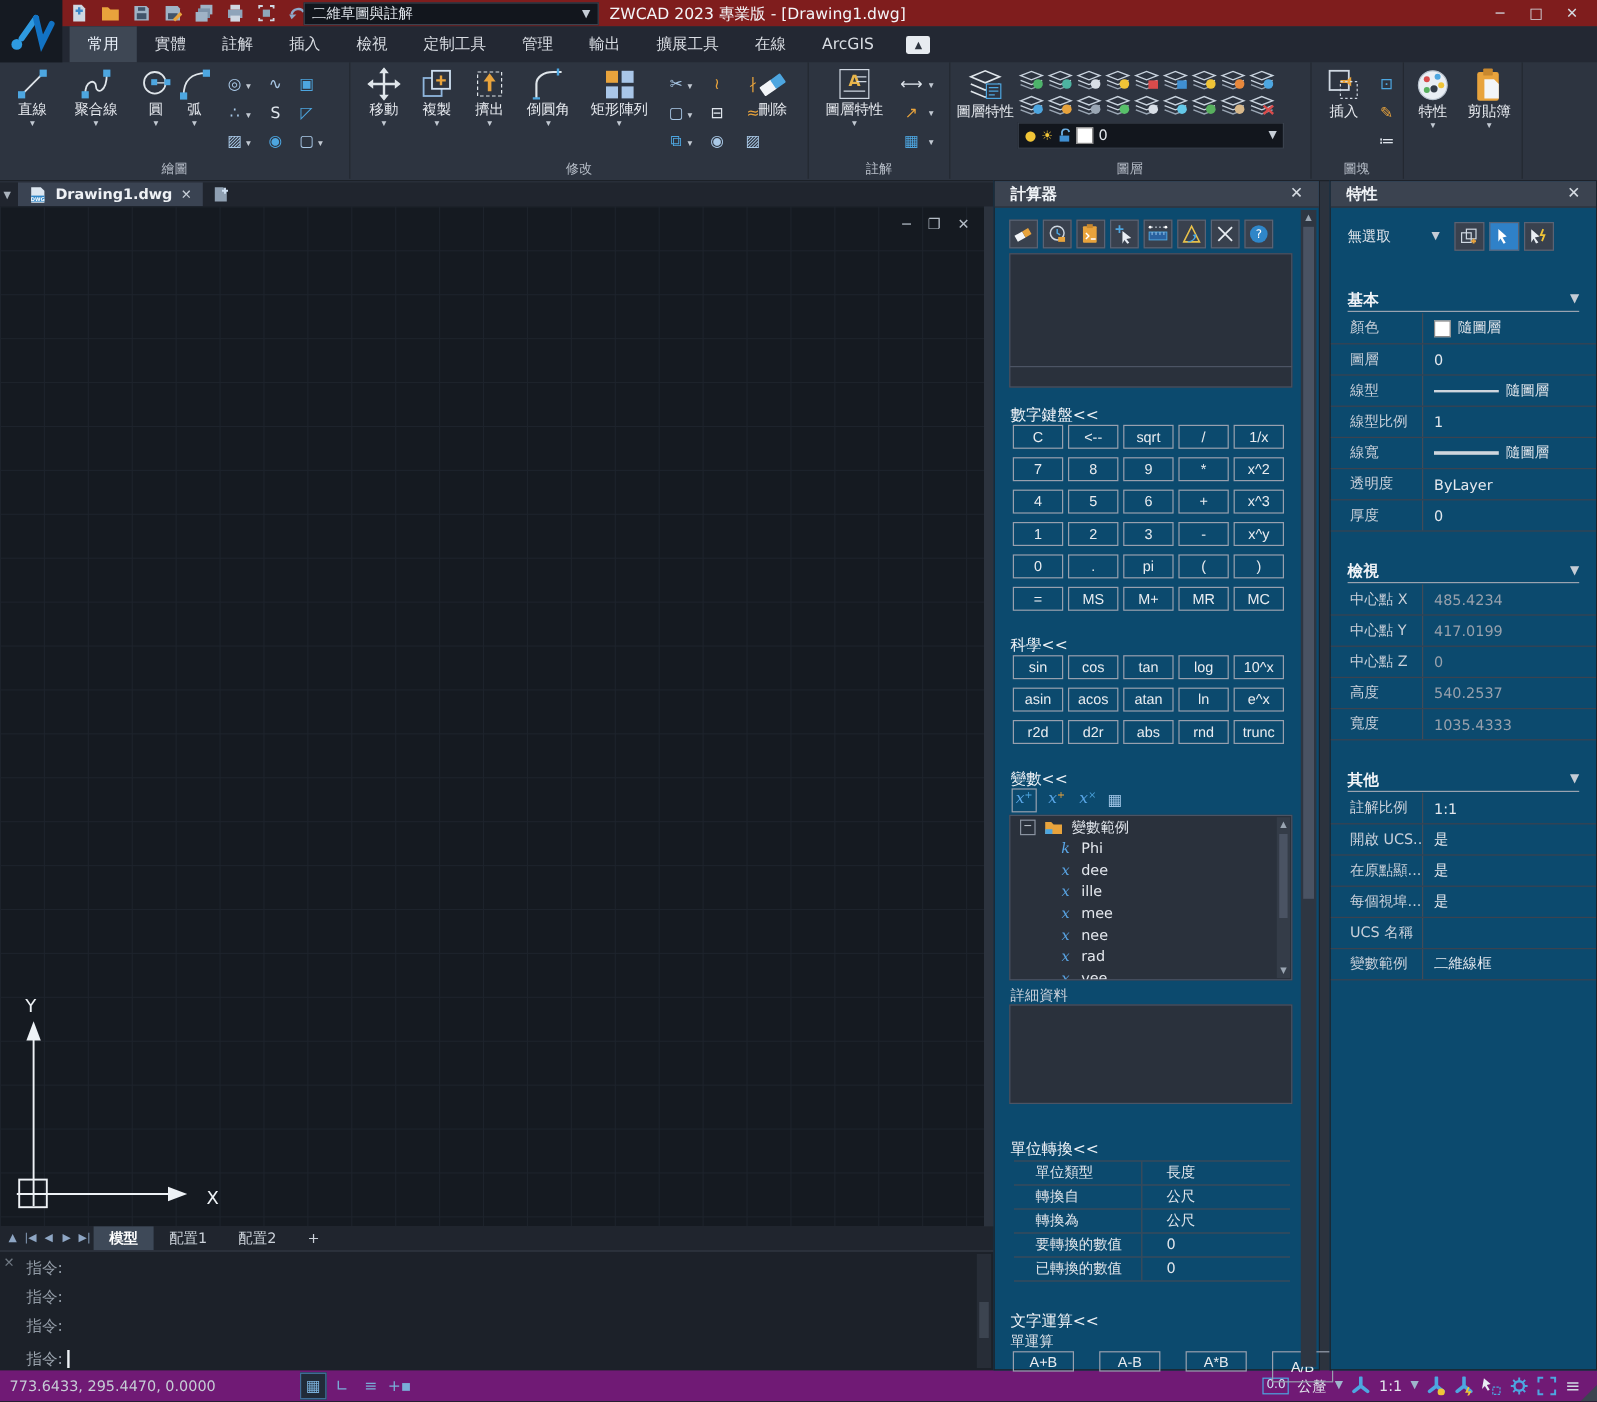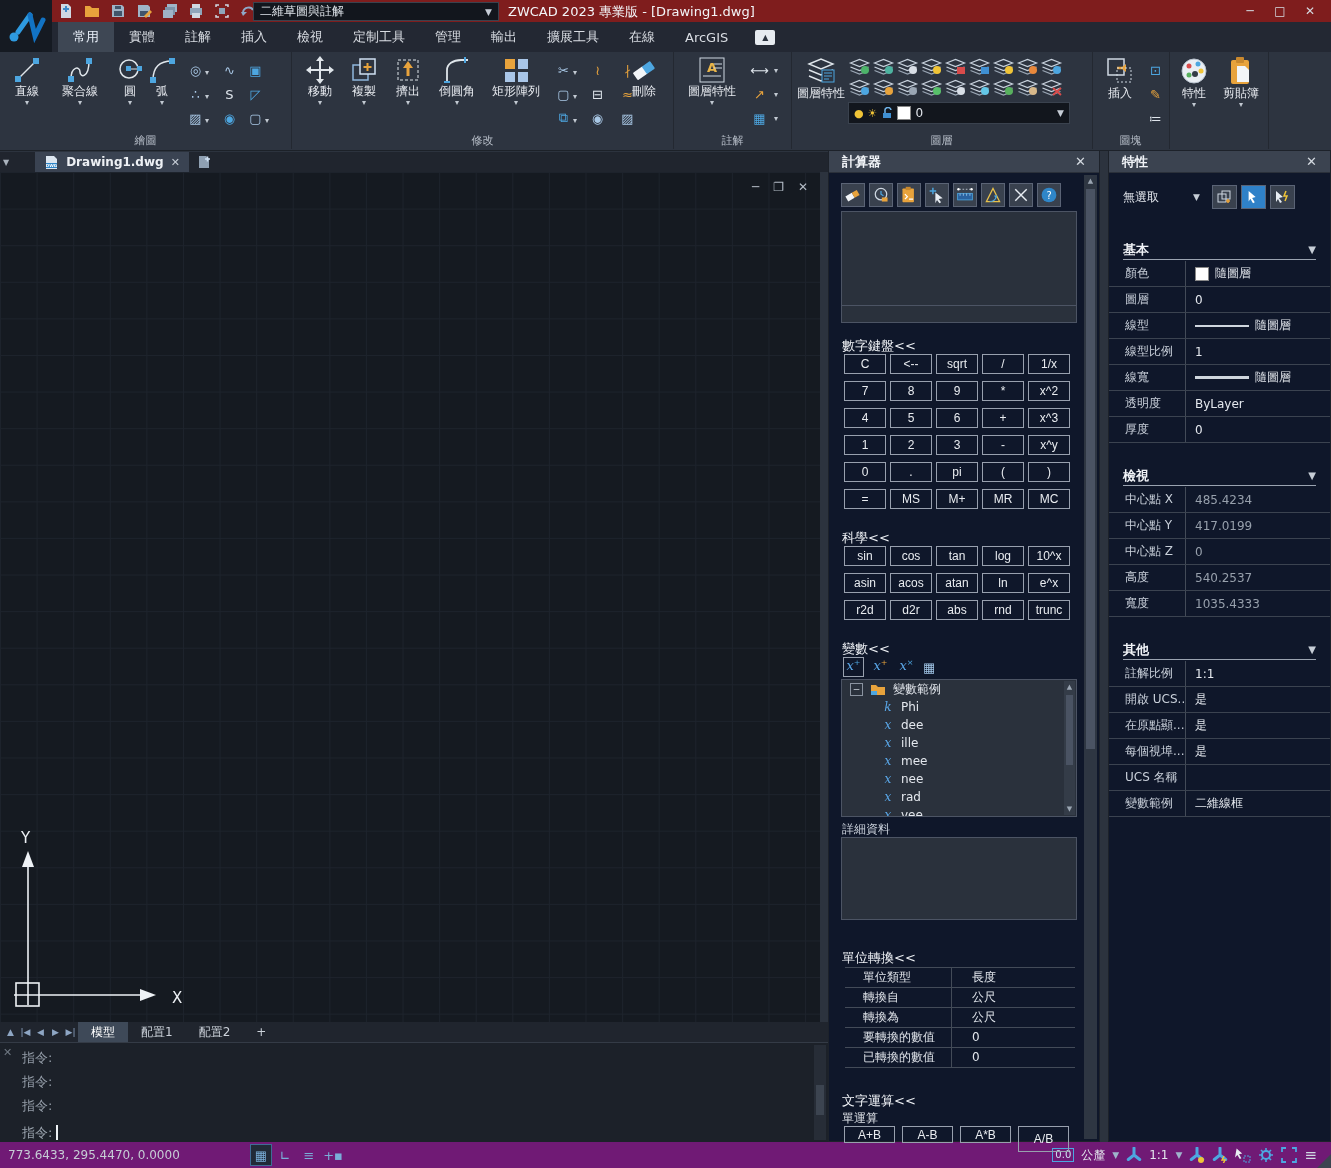--- a/index.html
+++ b/index.html
@@ -30,50 +30,50 @@
   .bigbtn .lb{font-size:12px;color:#e8ebf0;margin-top:1px;white-space:nowrap;line-height:13px}
   .car8{font-size:8px;color:#c2c9d2;line-height:9px}
   .sgrid{position:absolute;top:6px;display:grid;grid-auto-rows:24px;align-items:center}
   .smic{width:19px;height:19px;display:inline-flex;align-items:center;justify-content:center;color:#a9c8e6;font-size:13px}
   .org{color:#e8a33c}.blu{color:#4da6e0}.wht{color:#dfe5ec}
   .li{width:23px;height:17px}
   .lcombo{position:absolute;left:57px;top:50px;width:210px;height:20px;background:#12161d;border:1px solid #3a424e;display:flex;align-items:center;gap:4px;padding:0 5px}
   .sw{width:12px;height:12px;background:#fff;border:1px solid #888;display:inline-block}
   
   .dtabbar{position:absolute;left:0;top:152px;width:828px;height:20px;background:#20252e;display:flex;align-items:center}
-  .dtab{margin-left:26px;height:20px;background:#3a4352;display:flex;align-items:center;padding:0 9px;gap:7px;color:#eef1f5;font-weight:bold}
+  .dtab{margin-left:6px;height:20px;background:#3a4352;display:flex;align-items:center;padding:0 9px;gap:7px;color:#eef1f5;font-weight:bold}
   .dtab .x{color:#c8cfd8;font-weight:normal;font-size:11px}
   
   .canvas{position:absolute;left:0;top:172px;width:820px;height:850px;background:#151a21;background-image:linear-gradient(#1d232c 1px,transparent 1px),linear-gradient(90deg,#1d232c 1px,transparent 1px);background-size:36.6px 36.6px}
   .docctl{position:absolute;right:12px;top:8px;display:flex;gap:14px;color:#b5bdc7;font-size:12px}
   
   .ltabs{position:absolute;left:0;top:1022px;width:828px;height:20px;background:#20252e;display:flex;align-items:center;padding-left:3px}
   .lnav{width:15px;text-align:center;color:#8ea6c4;font-size:9px}
   .ltab{padding:0 13px;height:20px;line-height:20px;color:#ccd2da}
-  .ltab.act{background:#3e4958;color:#fff;font-weight:normal}
+  .ltab.act{background:#3e4958;color:#fff;font-weight:bold}
   
   .cmd{position:absolute;left:0;top:1042px;width:828px;height:100px;background:#1c2129;border-top:1px solid #343b46}
   .cmd .xbtn{position:absolute;left:3px;top:3px;color:#6f7882;font-size:11px}
   .chist{position:absolute;left:22px;top:3px;font-size:13px;color:#939ca7;line-height:24px}
   .cinp{position:absolute;left:22px;top:81px;font-size:13px;color:#9aa3ad}
   .caret{display:inline-block;width:1.5px;height:15px;background:#eef2f6;margin-left:4px;vertical-align:-3px}
   .csb{position:absolute;right:2px;top:2px;width:12px;height:95px;background:#272d37}
   .csb .th{position:absolute;left:2px;top:40px;width:8px;height:30px;background:#3c4450}
   
   .sbar{position:absolute;left:0;top:1142px;width:100%;height:26px;background:#701a75}
   .coords{position:absolute;left:8px;top:6px;color:#c6cdd5}
   .sicons{position:absolute;left:250px;top:2px;display:flex;gap:2px}
   .sic{width:22px;height:22px;display:flex;align-items:center;justify-content:center;color:#79aed8;font-size:13px;box-sizing:border-box}
   .sic.box{border:1px solid #3f6c96;background:#212b38}
   .sic.fill{background:#2d6da8;color:#eef5fb}
   .sright{position:absolute;right:14px;top:0;height:26px;display:flex;align-items:center;gap:7px}
   .ubadge{border:1px solid #4da6e0;color:#cfe2f4;font-size:10px;padding:0 2px;line-height:12px}
   .grip{position:absolute;right:0;bottom:0;width:0;height:0;border-left:14px solid transparent;border-bottom:14px solid #3c4450}
   
-  .pal{position:absolute;top:150px;height:992px;background:#0f172a;border:1px solid #1d222a;box-sizing:border-box}
+  .pal{position:absolute;top:150px;height:992px;background:#0c4a6e;border:1px solid #1d222a;box-sizing:border-box}
   .phead{position:absolute;left:0;top:0;right:0;height:22px;background:#3b4350;display:flex;align-items:center;padding:0 13px;font-weight:bold;color:#f0f3f7;font-size:13px;border-bottom:1px solid #2a303a;box-sizing:border-box}
   .phead .x{margin-left:auto;color:#d5dbe2;font-weight:normal}
   .box{position:absolute;background:#2a313c;border:1px solid #4c5464;box-sizing:border-box}
   .shead{position:absolute;font-weight:normal;color:#f0f3f7;font-size:13px}
   .calbtn{border:1px solid #98a0ae;color:#e9ecf0;font-size:12px;display:flex;align-items:center;justify-content:center;height:20px;background:transparent}
   .kgrid{position:absolute;display:grid;grid-template-columns:repeat(5,42px);gap:7px 4px}
   .ctool{width:22px;height:22px;border:1px solid #5a6375;background:#39414e;display:inline-flex;align-items:center;justify-content:center}
   .vtb{width:19px;height:18px;display:inline-flex;align-items:flex-start;justify-content:center;color:#5aa7e8;font-style:italic;font-family:"DejaVu Serif",serif;font-size:13px}
   .vrow{display:flex;align-items:center;height:18px;padding-left:8px;gap:7px;color:#e4e8ee}
   .vit{color:#5aa7e8;font-style:italic;font-family:"DejaVu Serif",serif;width:12px;text-align:center}
@@ -801,21 +801,21 @@
           <span class="uv">0</span>
         </div>
       <div class="utr">
           <span class="ul">已轉換的數值</span>
           <span class="uv">0</span>
         </div>
     </div>
 
     <div class="shead" style="left:13px;top:941px">文字運算&lt;&lt;</div>
     <div class="abs" style="left:13px;top:959px;color:#dfe3e9">單運算</div>
-    <div class="abs" style="left:15px;top:975px;display:grid;grid-template-columns:repeat(4,51px);gap:7px">
+    <div class="abs" style="left:15px;top:975px;display:grid;grid-template-columns:repeat(4,51px);gap:21px">
       <button class="calbtn" style="height:17px">A+B</button>
       <button class="calbtn" style="height:17px">A-B</button>
       <button class="calbtn" style="height:17px">A*B</button>
       <button class="calbtn" style="height:26px">A/B</button>
     </div>
 
     <div class="vsb" style="top:24px;width:13px;right:2px;bottom:2px;background:#2e3642">
       <span class="ar">▲</span>
         <div class="th" style="top:14px;height:560px;width:9px"></div>
     </div>

